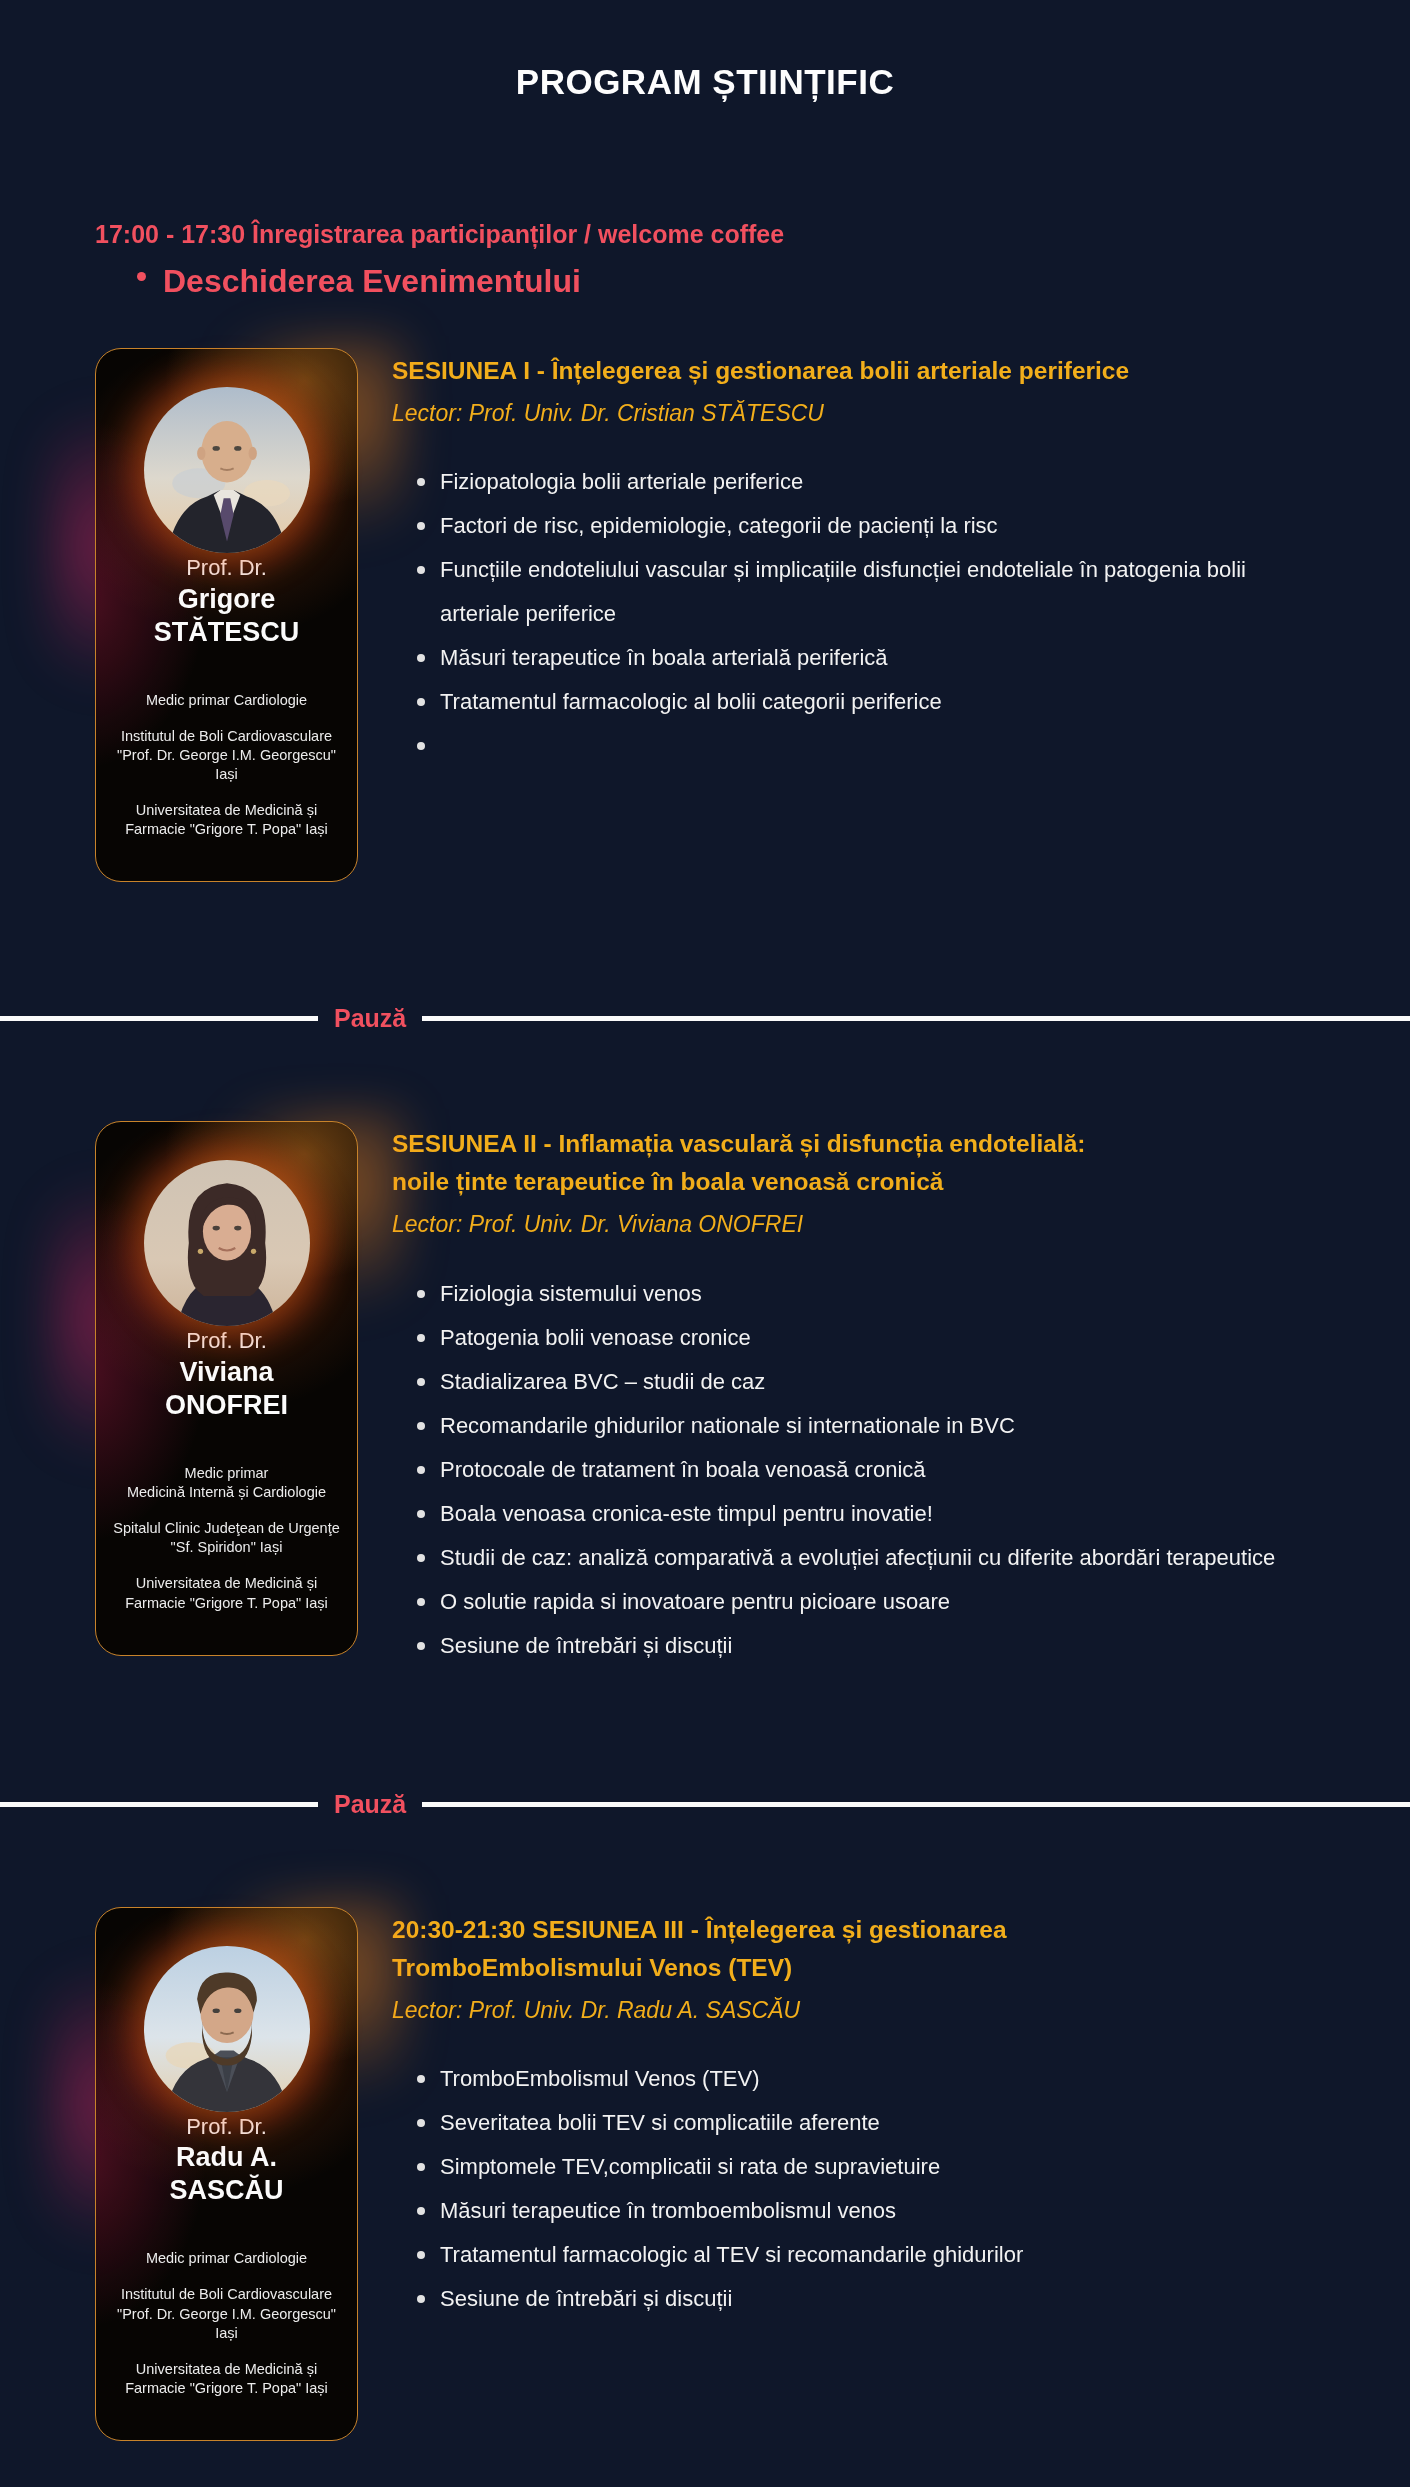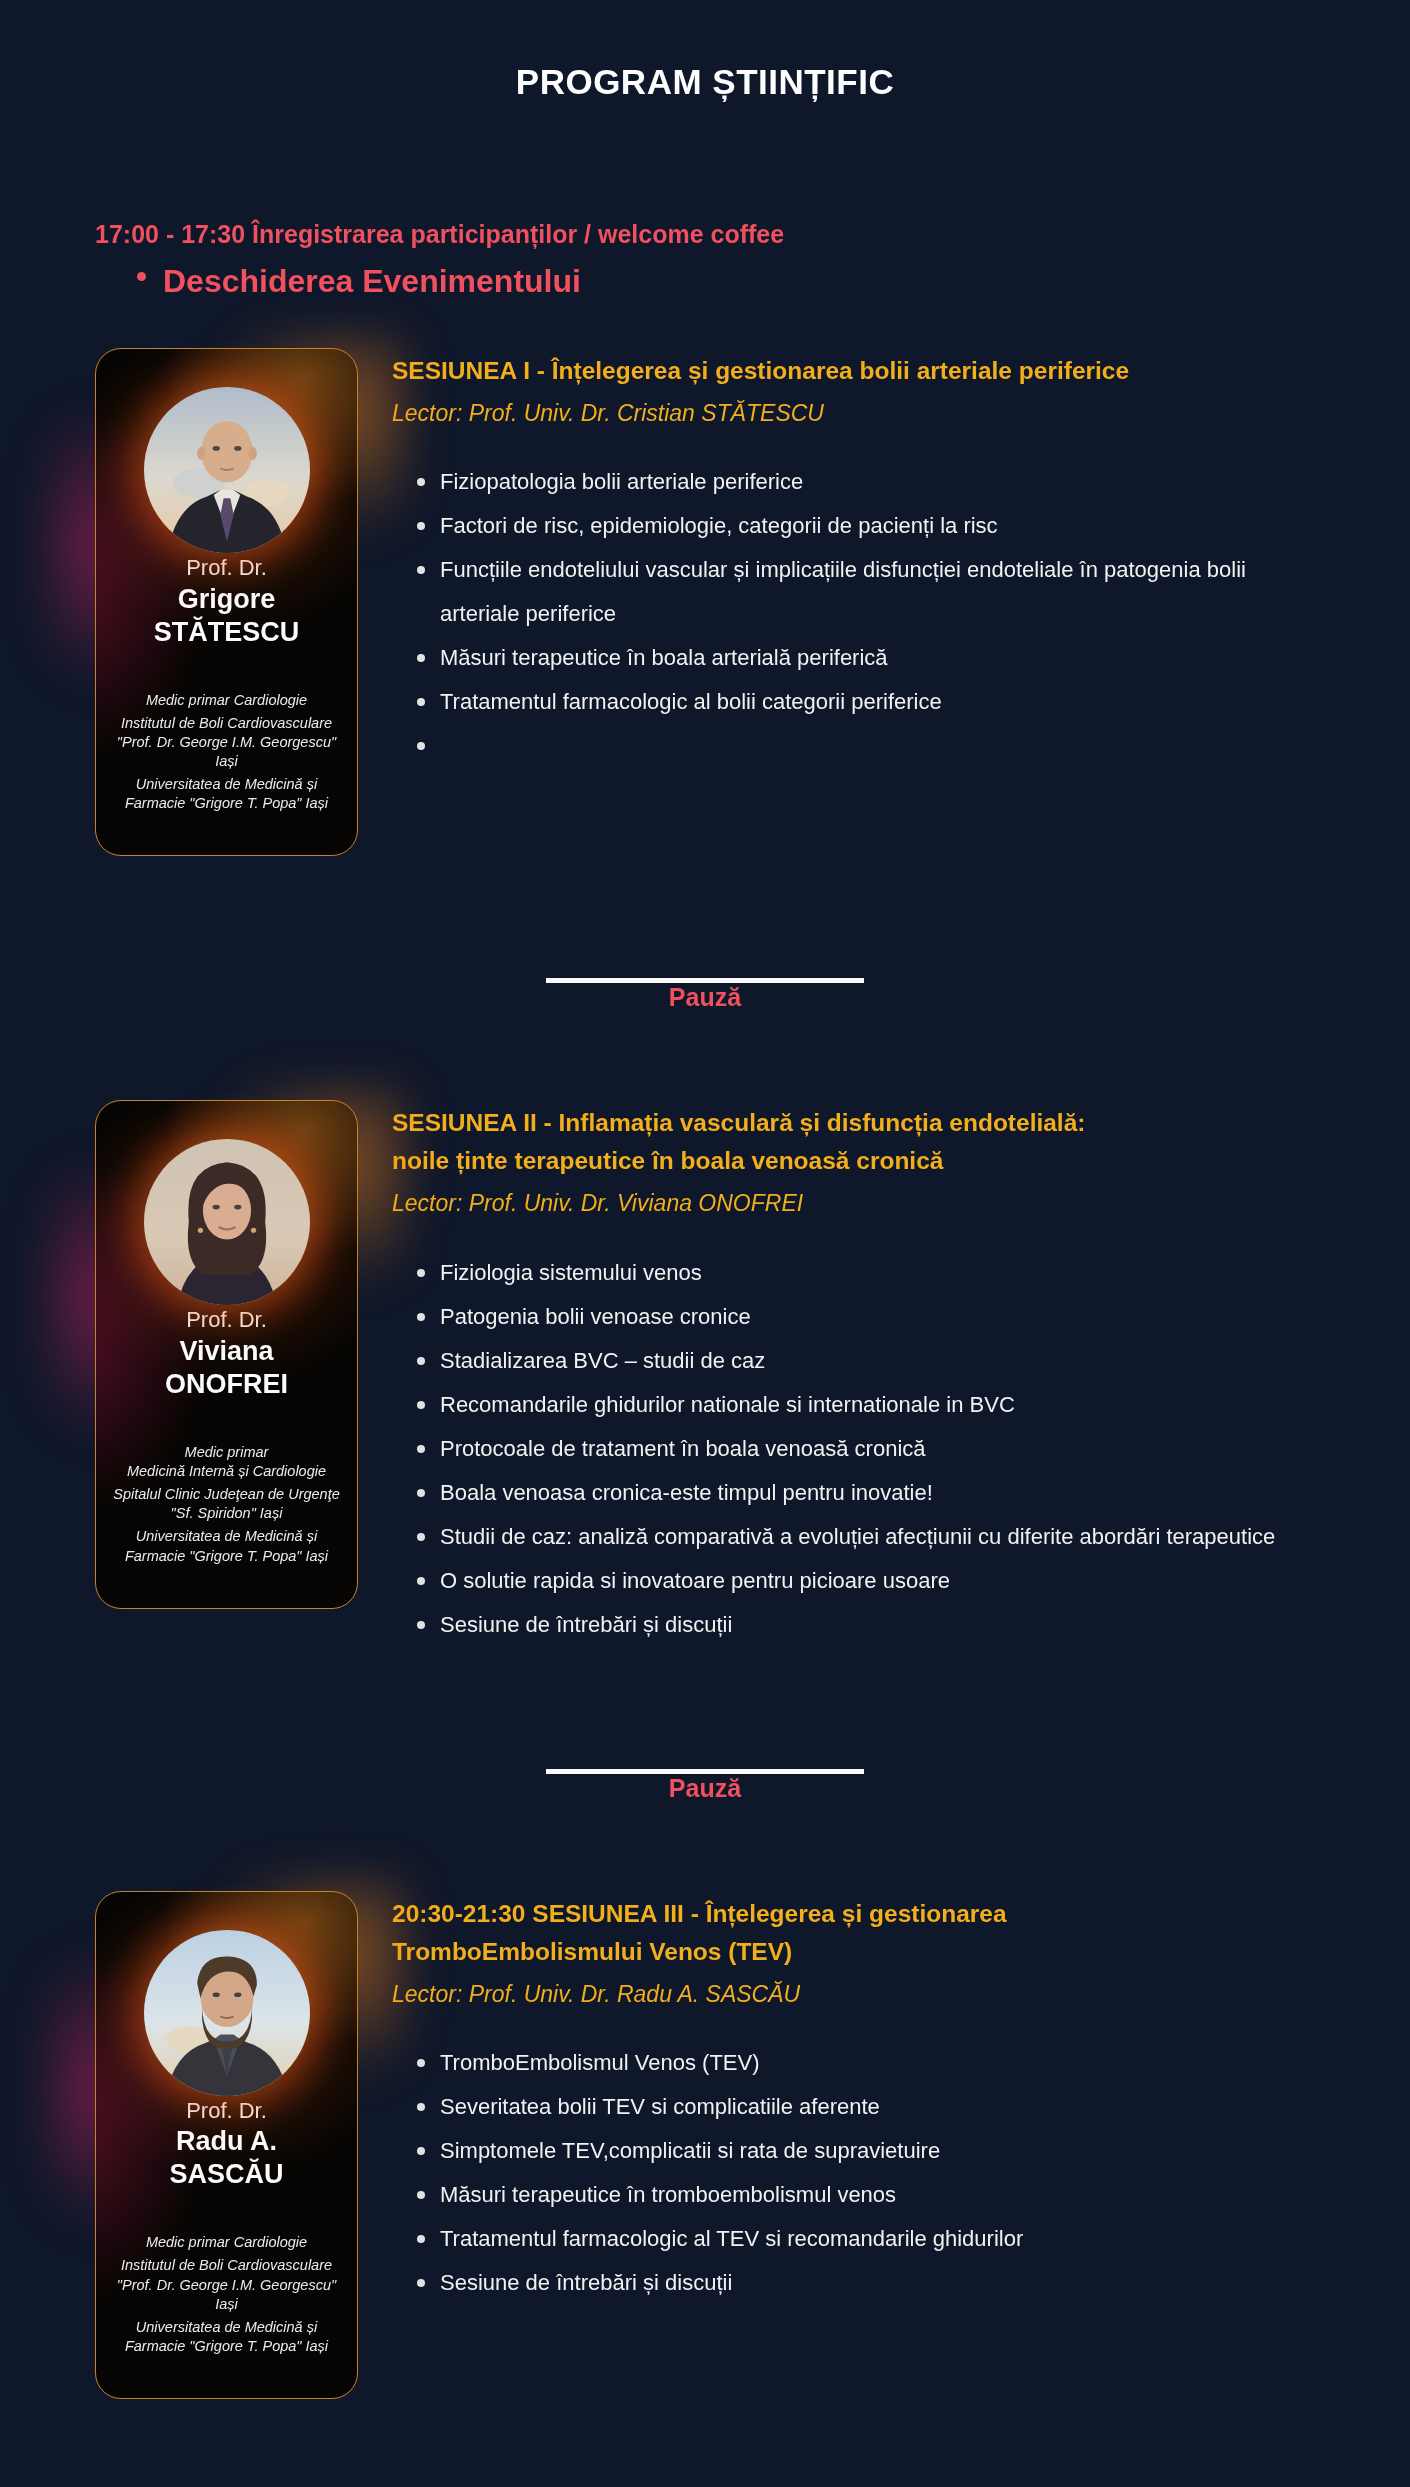--- a/index.html
+++ b/index.html
@@ -62,21 +62,21 @@
   }
   .photo {
     position:relative; width:166px; height:166px; border-radius:50%; overflow:hidden;
   }
   .photo svg { display:block; width:100%; height:100%; }
 
   .name-block { text-align:center; }
   .sp-prefix { color:#f3f3f3; font-size:22px; font-weight:400; line-height:1.35; }
   .sp-name   { color:#fbfbfb; font-size:27px; font-weight:700; line-height:1.22; }
 
-  .creds { margin-top:42px; display:flex; flex-direction:column; gap:4px;font-style:italic; }
+  .creds { margin-top:42px; display:flex; flex-direction:column; gap:17px; }
   .cred {
     color:#ececec; font-size:14.5px; line-height:1.32; text-align:center;
     white-space:pre-line;
   }
 
   
   .content { flex:1; padding-top:4px; }
   .s-title {
     color:#f2ae1b; font-size:24.5px; font-weight:700; line-height:1.55;
     white-space:pre-line;
@@ -88,21 +88,21 @@
   ul.agenda li {
     position:relative; padding-left:28px; color:#f2f2f2; font-size:22px;
     line-height:44px; font-weight:400;
   }
   ul.agenda .dot {
     position:absolute; left:5px; top:18px; width:8px; height:8px; border-radius:50%;
     background:#e2e2e2;
   }
 
   
-  .divider { display:flex; align-items:center; margin:122px 0 88px;flex-direction:column; }
+  .divider { display:flex; align-items:center; margin:122px 0 88px; }
   .divider .line { height:5px; background:#fafafa; }
   .divider .line.left { width:318px; flex:0 0 auto; }
   .divider .line.right { flex:1; }
   .divider .label {
     padding:0 16px; color:#f1505f; font-size:25px; font-weight:700; white-space:nowrap;
   }
 </style>
 </head>
 <body>
 

